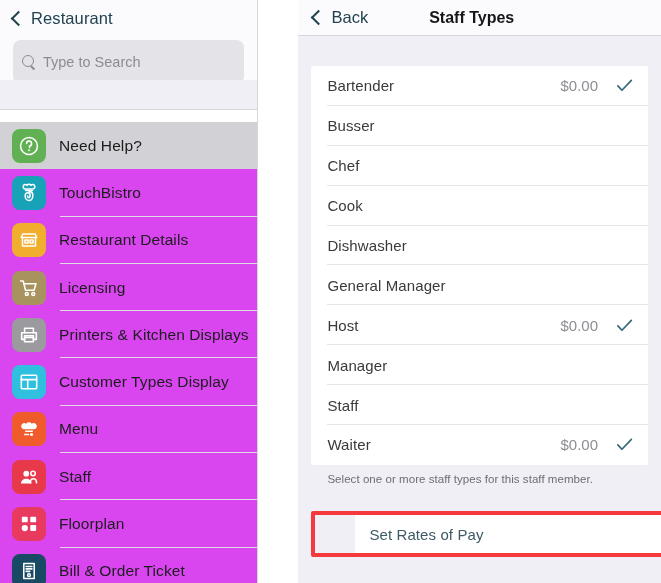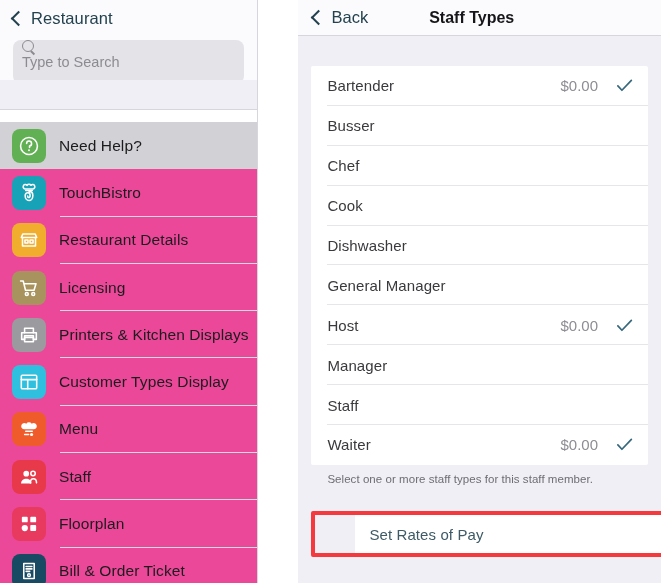--- a/index.html
+++ b/index.html
@@ -36,23 +36,22 @@
   .back-text { font-size: 16.5px; color: #23424f; letter-spacing: .1px; }
 
   .search-wrap {
     flex: none; height: 44px;
     background: #fbfbfd;
     padding: 4px 13px 10px 13px;
   }
   .search-box {
     height: 44px; border-radius: 8px;
     background: #e4e4e8;
-    display: flex; 
+    display: flex; align-items: center;
     padding-left: 9px;
-    flex-direction: column;
   }
   .search-ic { width: 14px; height: 14px; position: relative; margin-right: 7px; flex:none; }
   .search-ic::before {
     content: ""; position: absolute; left: 0; top: 0;
     width: 10px; height: 10px; border: 1.6px solid #8b8b92; border-radius: 50%;
   }
   .search-ic::after {
     content: ""; position: absolute; left: 9px; top: 9.5px;
     width: 5px; height: 1.6px; background: #8b8b92; transform: rotate(45deg);
     transform-origin: left center;
@@ -61,21 +60,21 @@
 
   .sb-gap { height: 30px; flex:none; background: #f0eff5; border-bottom: 1px solid #d6d6dc;}
 
   .sb-list { flex: 1; overflow: hidden; background: #ffffff; margin-top: 12px; }
   .sb-item {
     height: 47.3px;
     display: flex; align-items: center;
     padding-left: 12px;
     position: relative;
     cursor: pointer;
-    background: #ec4899;
+    background: #d946ef;
   }
   .sb-item.selected { background: #d2d2d6; }
   .sb-item .divider {
     position: absolute; left: 60px; right: 0; bottom: 0;
     height: 1px; background: #dcdce0;
   }
   .sb-item.selected .divider { background: transparent; }
   .sb-icon {
     width: 34px; height: 34px; border-radius: 8px;
     flex: none; margin-right: 13px;

